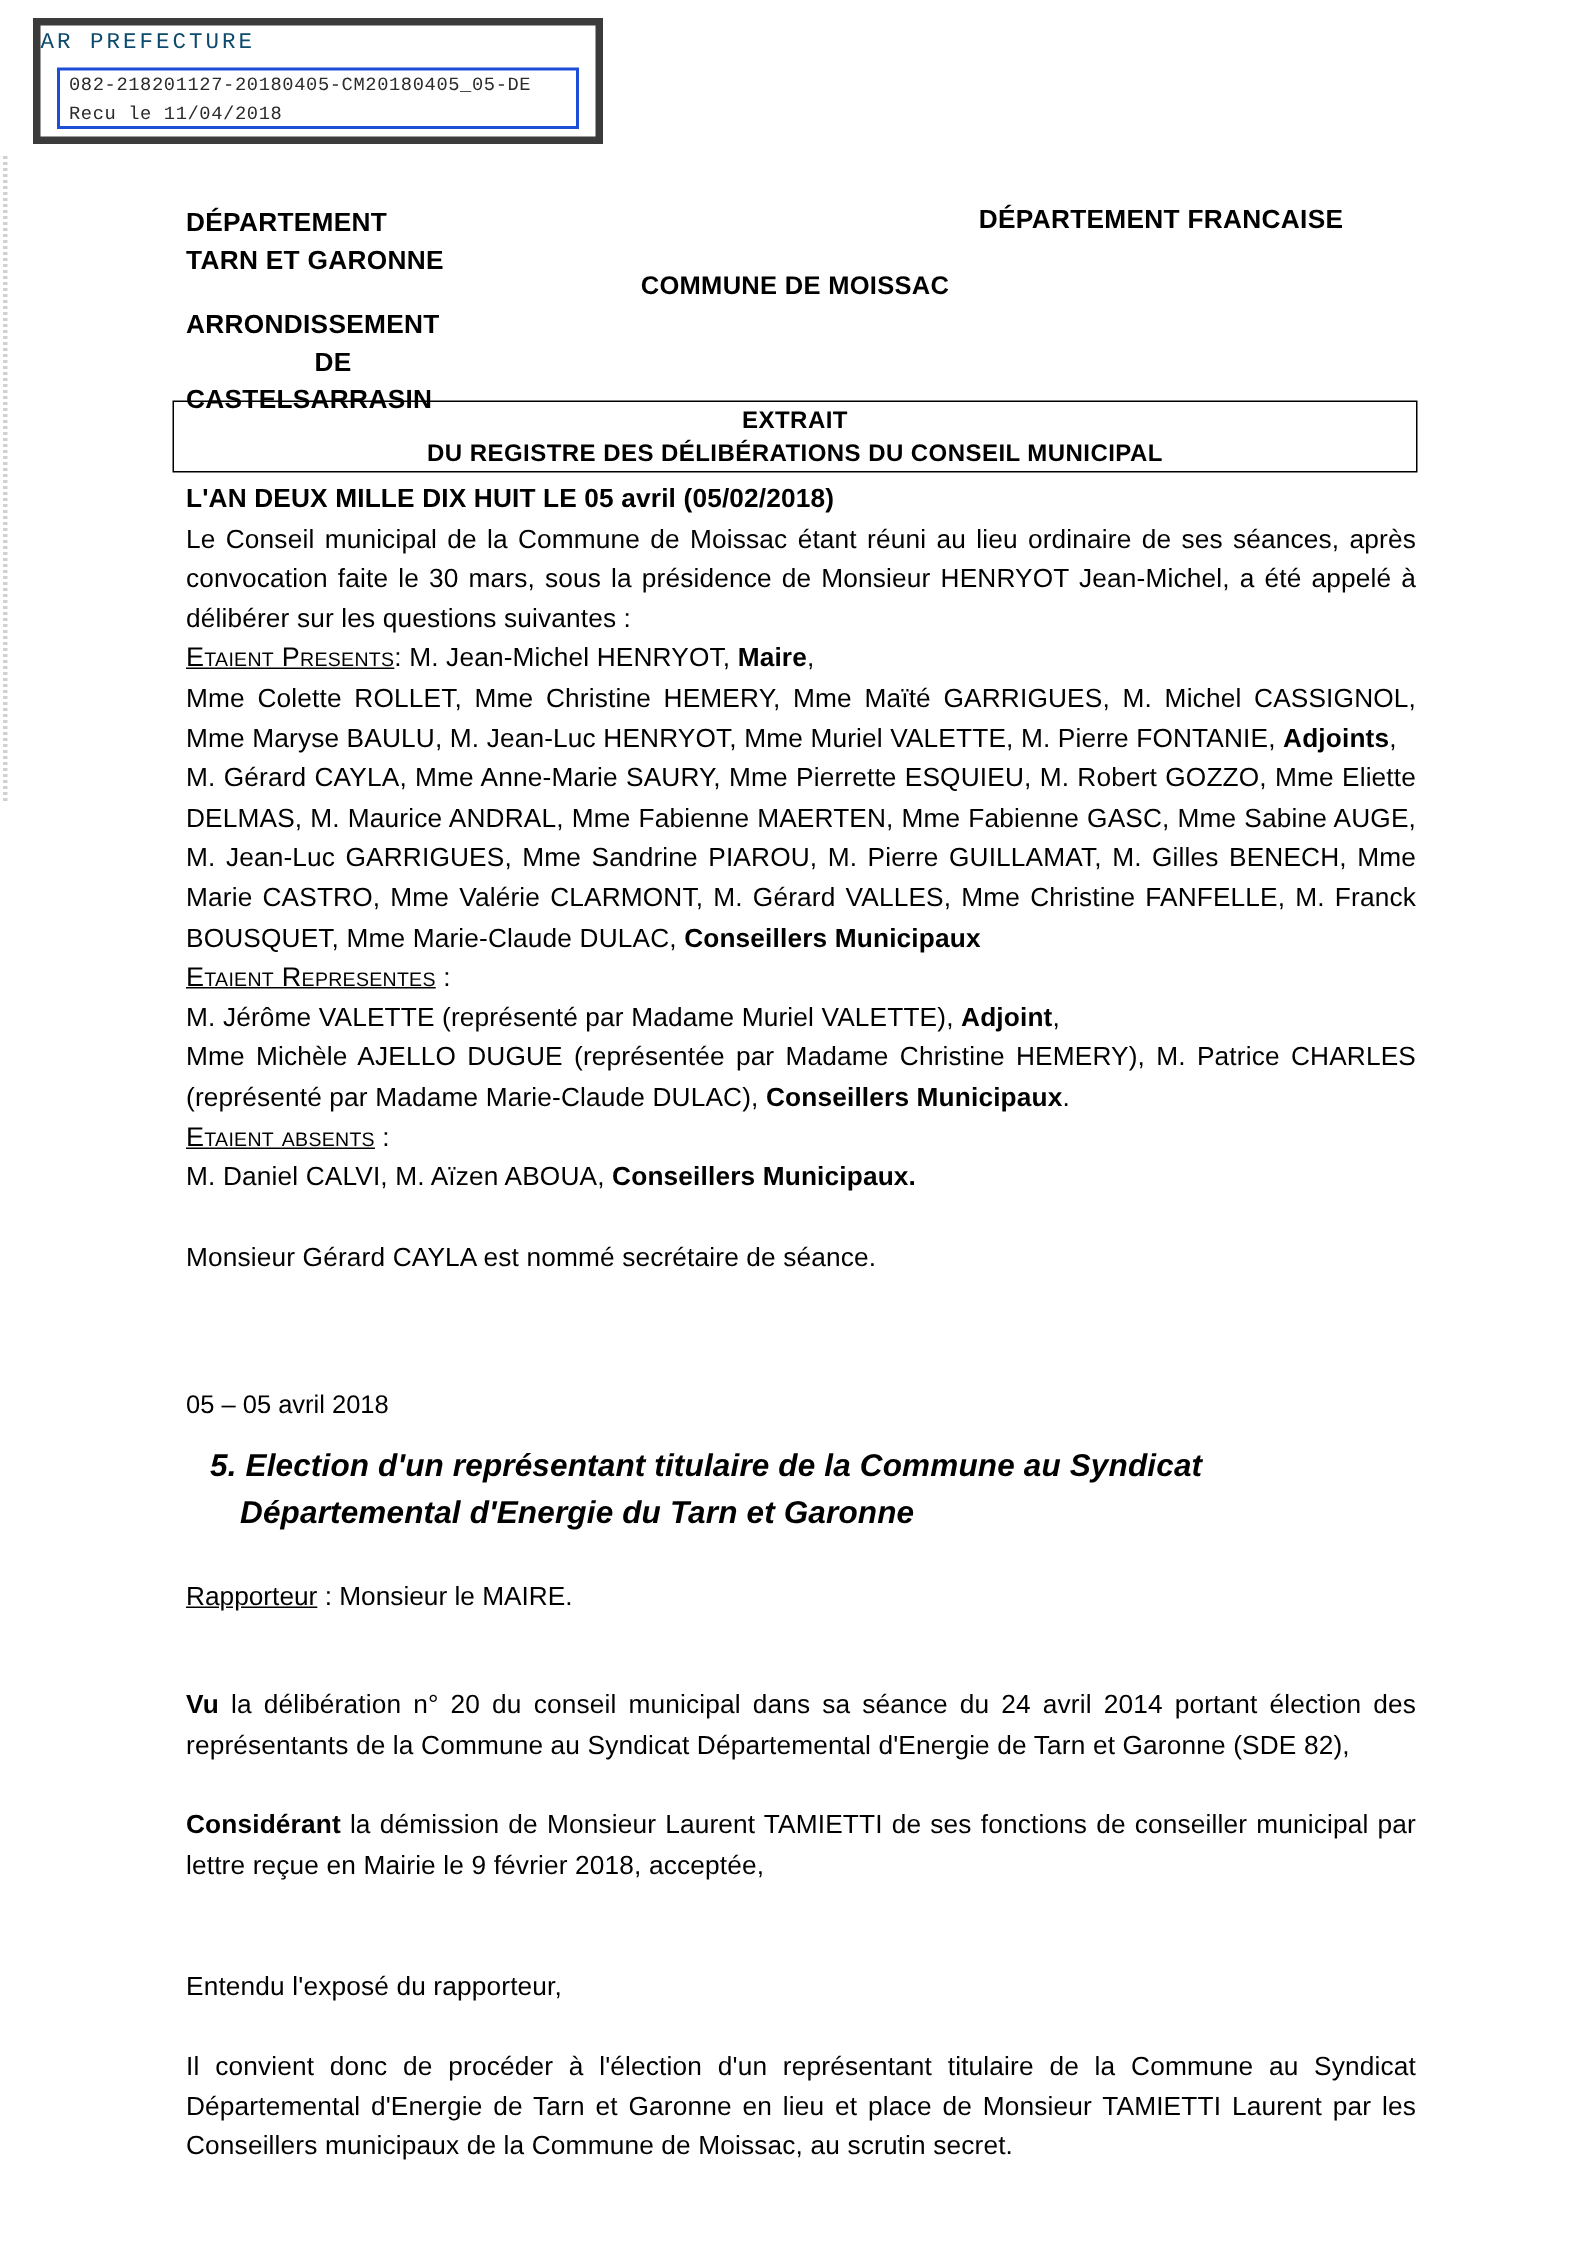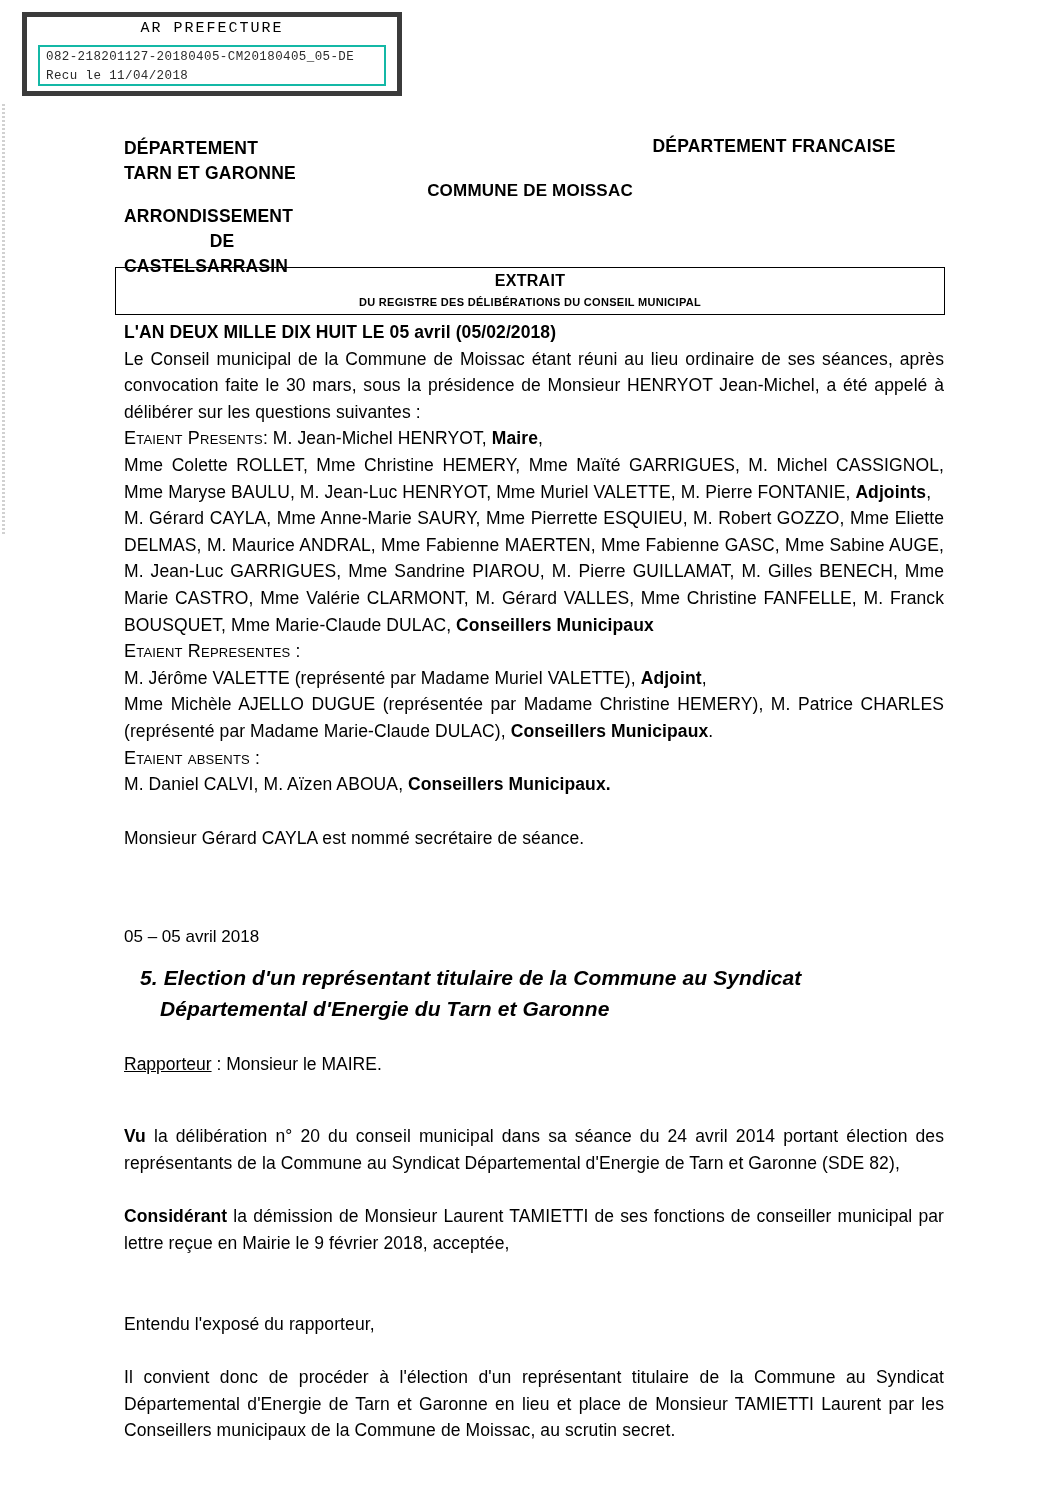--- a/index.html
+++ b/index.html
@@ -42,32 +42,31 @@
     width: 380px;
     height: 84px;
     border: 5px solid #3b3b3b;
     background: #ffffff;
     box-sizing: border-box;
   }
   .stamp-title {
     font-family: "Liberation Mono", "DejaVu Sans Mono", monospace;
     font-size: 15px;
     letter-spacing: 2px;
-    text-align: center;
     padding-top: 3px;
-    color: #000000;
+    color: #0c4a6e;
     white-space: nowrap;
   }
   .stamp-inner {
     position: absolute;
     left: 11px;
     top: 28px;
     width: 348px;
     height: 41px;
-    border: 2px solid #14b8a6;
+    border: 2px solid #1d4ed8;
     box-sizing: border-box;
     padding: 1px 4px 0 6px;
   }
   .stamp-line {
     font-family: "Liberation Mono", "DejaVu Sans Mono", monospace;
     font-size: 12.5px;
     line-height: 19px;
     letter-spacing: .4px;
     color: #2b2b2b;
     white-space: nowrap;
@@ -127,21 +126,21 @@
     text-align: center;
   }
   .extrait-box .l1 {
     font-size: 16px;
     font-weight: bold;
     line-height: 22px;
     padding-top: 2px;
     letter-spacing: .3px;
   }
   .extrait-box .l2 {
-    font-size: 11px;
+    font-size: 16px;
     font-weight: bold;
     line-height: 21px;
     letter-spacing: .3px;
   }
 
   
   .body-area {
     position: absolute;
     left: 124px;
     top: 319px;
@@ -152,20 +151,21 @@
     line-height: 26.6px;
     letter-spacing: .1px;
   }
   .just {
     text-align: justify;
     text-align-last: left;
   }
   b, .b { font-weight: bold; }
   .smallcaps {
     font-variant: small-caps;
+    text-decoration: underline;
     font-size: 18px;
     letter-spacing: .2px;
   }
   .u { text-decoration: underline; }
   .gap-sm { height: 12px; }
   .gap-md { height: 27px; }
   .gap-lg { height: 46px; }
 
   
   .delib-date {

